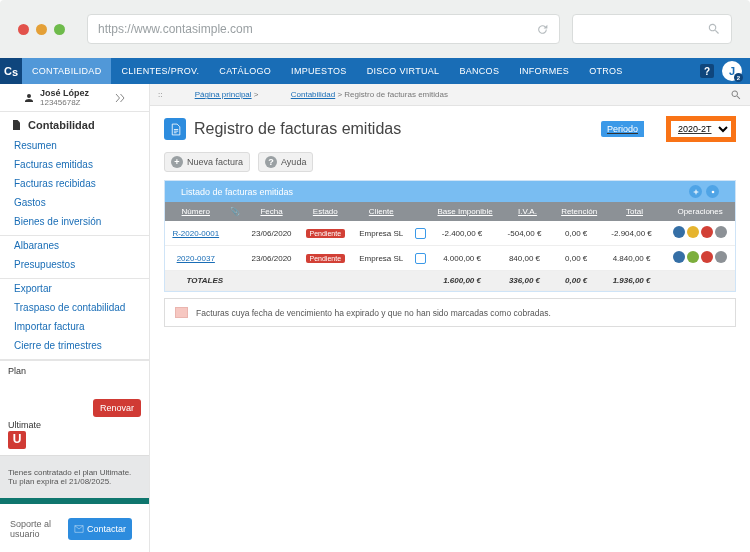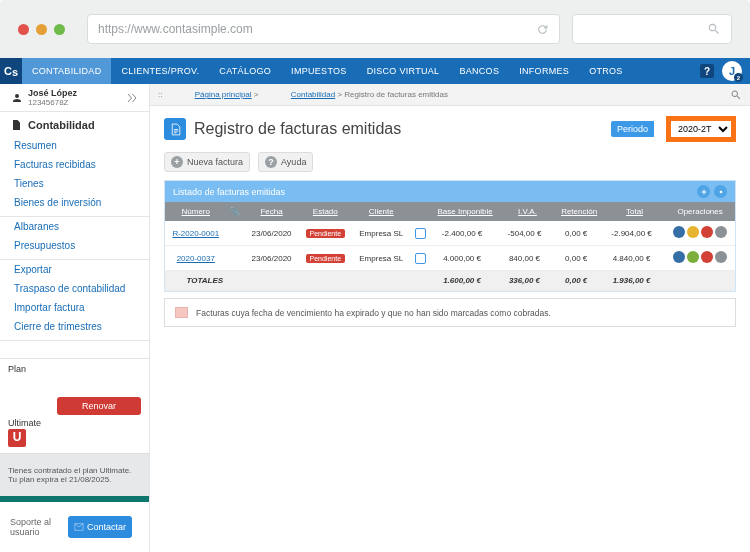--- a/index.html
+++ b/index.html
@@ -22,51 +22,51 @@
   .tn-item { padding:0 10px; display:flex; align-items:center; cursor:pointer; letter-spacing:0.3px;}
   .tn-item.active { background:#5198d8;}
   .tn-spacer { flex:1;}
   .tn-right { display:flex; align-items:center; gap:8px; padding-right:8px;}
   .help-badge { width:14px; height:14px; background:#0f467d; color:#fff; border-radius:2px; display:flex; align-items:center; justify-content:center; font-size:10px; font-weight:bold;}
   .avatar { width:20px; height:20px; border-radius:50%; background:#fff; color:#196db6; display:flex; align-items:center; justify-content:center; font-weight:bold; font-size:11px; position:relative;}
   .avatar .badge { position:absolute; bottom:-1px; right:-1px; background:#0f467d; color:#fff; border-radius:50%; width:9px; height:9px; font-size:6px; display:flex; align-items:center; justify-content:center;}
   
   .body { flex:1; display:flex; min-height:0;}
   .sidebar { width:150px; border-right:1px solid #e5e5e5; display:flex; flex-direction:column; background:#fff;}
-  .user-row { display:flex; align-items:center; gap:5px; padding:4px 11px; font-size:9px; color:#333; border-bottom:1px solid #e5e5e5;}
+  .user-row { display:flex; align-items:center; gap:5px; padding:4px 23px; font-size:9px; color:#333; border-bottom:1px solid #e5e5e5;}
   .user-row .uicon { width:12px; height:12px;}
   .user-row .expand { margin-left:auto; color:#8a8f92;}
   .user-sub { font-size:8px; color:#777;}
   .side-title { display:flex; align-items:center; gap:6px; padding:7px 10px 5px 10px; font-size:11px; font-weight:bold;}
   .side-items { padding:0 0 4px 0; border-bottom:1px solid #e5e5e5;}
   .side-item { padding:4px 14px; font-size:10px; color:#196db6; cursor:pointer;}
   .side-items + .side-items { border-top:none;}
   .plan-box { margin-top:auto; padding:6px 8px; display:flex; align-items:center; gap:6px; border-top:1px solid #e5e5e5; position:relative;}
   .plan-logo { width:18px; height:18px; background:#d03a34; color:#fff; font-weight:bold; display:flex; align-items:center; justify-content:center; border-radius:2px; font-size:12px;}
-  .renew-btn { background:#d03a34; color:#fff; border:none; border-radius:3px; padding:4px 25px; font-size:9px; cursor:pointer;}
+  .renew-btn { background:#d03a34; color:#fff; border:none; border-radius:3px; padding:4px 7px; font-size:9px; cursor:pointer;}
   .plan-msg { background:#e7e8e9; padding:12px 8px; font-size:8px; color:#555; border-top:1px solid #ddd;}
   .support { padding:14px 10px; font-size:9px; color:#666; display:flex; align-items:center; gap:8px; border-top:6px solid #0f766e;}
   .contact-btn { background:#2d8cde; color:#fff; border:none; border-radius:3px; padding:6px 6px; font-size:9px; cursor:pointer; display:inline-flex; align-items:center; gap:3px;}
   
   .main { flex:1; background:#fff; display:flex; flex-direction:column;}
   .crumb-row { height:22px; background:#f3f3f3; border-bottom:1px solid #e3e3e3; display:flex; align-items:center; justify-content:space-between; padding:0 8px; font-size:8px; color:#777;}
   .crumb-row a { color:#196db6; text-decoration:underline;padding-left:30px;}
   .page-head { padding:10px 14px 6px 14px; display:flex; align-items:center; justify-content:space-between;}
   .page-head .left { display:flex; align-items:center; gap:8px;}
   .doc-icon { width:22px; height:22px; background:#2d8cde; border-radius:3px; display:flex; align-items:center; justify-content:center;}
   .doc-icon svg { fill:#fff;}
   .page-title { font-size:16px; color:#444;}
-  .period-box { display:flex; align-items:center; gap:12px;}
+  .period-box { display:flex; align-items:center; gap:22px;text-decoration:underline;}
   .period-label { background:#3b99e8; color:#fff; padding:3px 6px; font-size:9px; border-radius:2px 0 0 2px;}
   .period-select { border:5px solid #f97316; font-size:9px; padding:2px 3px; background:#fff;}
   .toolbar { padding:4px 14px 8px 14px; display:flex; gap:8px;}
   .tool-btn { display:inline-flex; align-items:center; gap:4px; background:#f1f1f1; border:1px solid #dcdcdc; border-radius:3px; padding:3px 6px; font-size:9px; color:#555; cursor:pointer;}
   .tool-btn .circ { width:12px; height:12px; border-radius:50%; background:#9aa0a3; color:#fff; display:inline-flex; align-items:center; justify-content:center; font-size:9px; font-weight:bold;}
   .panel { margin:0 14px; border:1px solid #cfe4f7;}
-  .panel-head { background:#79bdf2; color:#fff; padding:4px 8px; font-size:9px; display:flex; align-items:center; justify-content:space-between;}
+  .panel-head { background:#79bdf2; color:#fff; padding:4px 16px; font-size:9px; display:flex; align-items:center; justify-content:space-between;}
   .panel-head .phr { display:flex; gap:4px;}
   .phr .b { width:13px; height:13px; border-radius:50%; background:#4fa4e6; display:inline-flex; align-items:center; justify-content:center;}
   table.inv { width:100%; border-collapse:collapse; font-size:8px;}
   table.inv thead th { background:#8c9196; color:#fff; padding:5px 4px; font-weight:normal; text-align:center; text-decoration:underline;}
   table.inv thead th:last-child { text-decoration:none;}
   table.inv td { padding:5px 4px; text-align:center; border-bottom:1px solid #eee;}
   table.inv td.num a { color:#196db6; text-decoration:underline;}
   .status-badge { background:#d24036; color:#fff; padding:1px 4px; border-radius:2px; font-size:7px;}
   .cli-icon { display:inline-block; width:11px; height:11px; border:1px solid #3b99e8; border-radius:2px; vertical-align:middle;}
   .right-num { text-align:center; padding-right:10px !important;}
@@ -138,22 +138,23 @@
             </svg>
       </div>
       <div class="side-title">
         <svg width="12" height="12" viewBox="0 0 24 24" fill="#333">
               <path d="M6 2h9l5 5v15H6z"></path>
             </svg>
         <span>Contabilidad</span>
       </div>
       <div class="side-items">
         <div class="side-item">Resumen</div>
+        <div class="side-item">Facturas emitidas</div>
         <div class="side-item">Facturas recibidas</div>
-        <div class="side-item">Tienes</div>
+        <div class="side-item">Gastos</div>
         <div class="side-item">Bienes de inversión</div>
       </div>
       <div class="side-items">
         <div class="side-item">Albaranes</div>
         <div class="side-item">Presupuestos</div>
       </div>
       <div class="side-items">
         <div class="side-item">Exportar</div>
         <div class="side-item">Traspaso de contabilidad</div>
         <div class="side-item">Importar factura</div>

